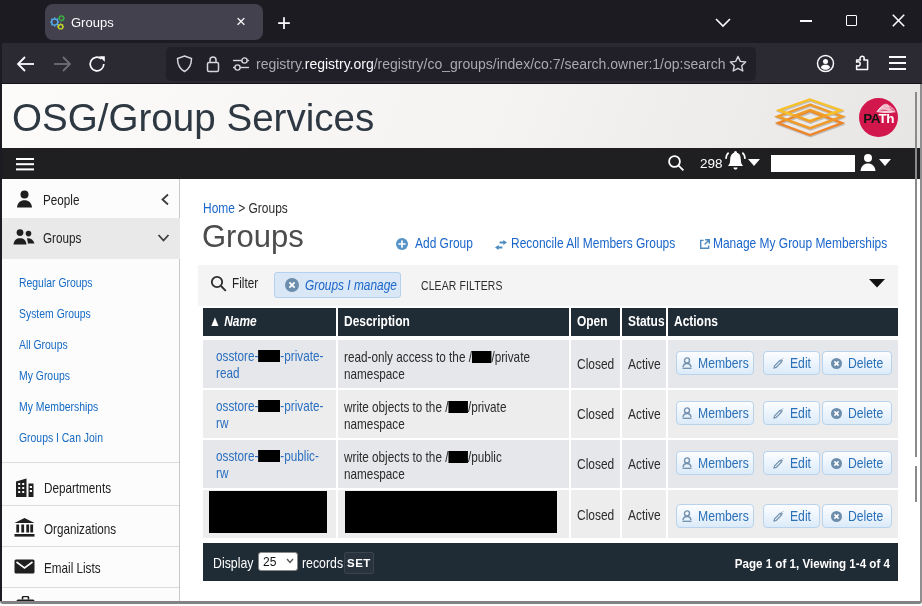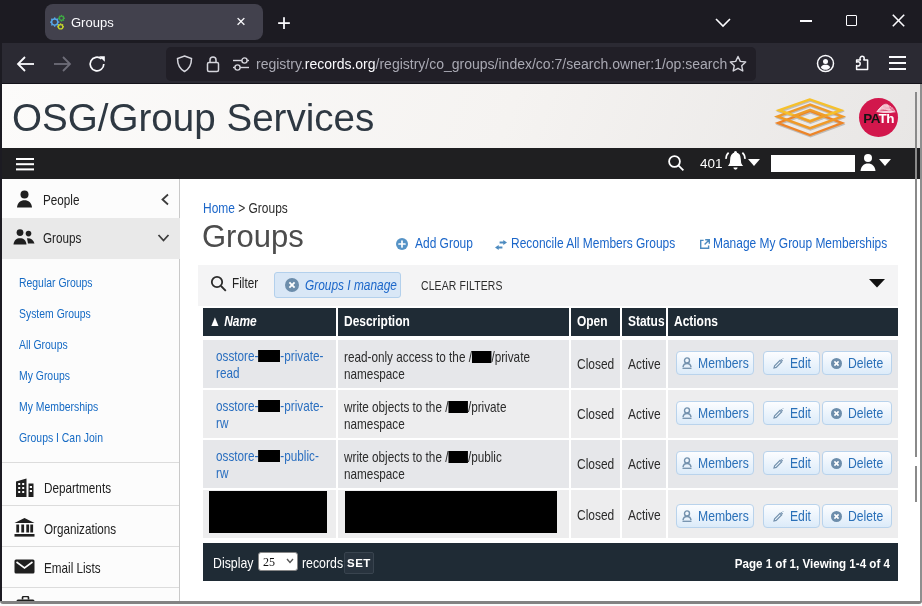--- a/index.html
+++ b/index.html
@@ -80,21 +80,21 @@
 <svg class="abs" style="left:206px;top:55px;" width="14" height="18" viewBox="0 0 14 18">
   <rect x="1.5" y="7.5" width="11" height="9" rx="1.5" fill="none" stroke="#d5d5dc" stroke-width="1.5"></rect>
   <path d="M4 7.5 V5 a3 3 0 0 1 6 0 V7.5" fill="none" stroke="#d5d5dc" stroke-width="1.5"></path>
 </svg>
 <svg class="abs" style="left:232px;top:57px;" width="18" height="14" viewBox="0 0 18 14">
   <line x1="1" y1="3.5" x2="17" y2="3.5" stroke="#d5d5dc" stroke-width="1.4"></line>
   <circle cx="12.5" cy="3.5" r="2.6" fill="#211f27" stroke="#d5d5dc" stroke-width="1.4"></circle>
   <line x1="1" y1="10.5" x2="17" y2="10.5" stroke="#d5d5dc" stroke-width="1.4"></line>
   <circle cx="5.5" cy="10.5" r="2.6" fill="#211f27" stroke="#d5d5dc" stroke-width="1.4"></circle>
 </svg>
-<div class="abs" style="left:256px;top:56px;font-size:14px;color:#a9a9b3;white-space:nowrap;">registry.<span style="color:#fbfbfe;">records.org</span>/registry/co_groups/index/co:7/search.owner:1/op:search</div>
+<div class="abs" style="left:256px;top:56px;font-size:14px;color:#a9a9b3;white-space:nowrap;">registry.<span style="color:#fbfbfe;">registry.org</span>/registry/co_groups/index/co:7/search.owner:1/op:search</div>
 <svg class="abs" style="left:729px;top:55px;" width="18" height="18" viewBox="0 0 18 18">
   <path d="M9 1.5 L11.3 6.4 L16.7 7 L12.7 10.7 L13.8 16 L9 13.3 L4.2 16 L5.3 10.7 L1.3 7 L6.7 6.4 Z" fill="none" stroke="#d5d5dc" stroke-width="1.4" stroke-linejoin="round"></path>
 </svg>
 
 <svg class="abs" style="left:816px;top:54px;" width="19" height="19" viewBox="0 0 19 19">
   <circle cx="9.5" cy="9.5" r="8" fill="none" stroke="#fbfbfe" stroke-width="1.5"></circle>
   <circle cx="9.5" cy="7.6" r="2.5" fill="#fbfbfe"></circle>
   <path d="M4.8 13.2 C5.8 11.4 7.4 10.8 9.5 10.8 C11.6 10.8 13.2 11.4 14.2 13.2 C13 15 11.4 15.8 9.5 15.8 C7.6 15.8 6 15 4.8 13.2 Z" fill="#fbfbfe"></path>
 </svg>
 <svg class="abs" style="left:853.5px;top:55px;" width="16" height="17" viewBox="0 0 16 17">
@@ -136,21 +136,21 @@
   <text x="19.4" y="25.4" font-family="Liberation Sans, sans-serif" font-size="13.5" font-weight="bold" letter-spacing="-0.4" fill="#fff">Th</text>
 </svg>
 
 <div class="abs" id="blackbar" style="left:2px;top:148px;width:918.5px;height:30.5px;background:#1f1f21;"></div>
 <div class="abs" style="left:15.5px;top:157.5px;width:18.5px;height:2.8px;background:#fff;box-shadow:0 5.2px 0 #fff, 0 10.4px 0 #fff;"></div>
 
 <svg class="abs" style="left:667px;top:154px;" width="18" height="18" viewBox="0 0 18 18">
   <circle cx="7.5" cy="7.5" r="5.4" fill="none" stroke="#fff" stroke-width="1.8"></circle>
   <line x1="11.6" y1="11.6" x2="16.4" y2="16.4" stroke="#fff" stroke-width="1.8"></line>
 </svg>
-<div class="abs" style="left:700px;top:156px;color:#fff;font-size:13.5px;">401</div>
+<div class="abs" style="left:700px;top:156px;color:#fff;font-size:13.5px;">298</div>
 
 <svg class="abs" style="left:725px;top:150px;" width="21" height="23" viewBox="0 0 21 23">
   <path d="M10.5 3.2 C7.2 3.2 5.8 6 5.8 9.4 C5.8 13.6 4.2 15.3 4.2 15.3 L16.8 15.3 C16.8 15.3 15.2 13.6 15.2 9.4 C15.2 6 13.8 3.2 10.5 3.2 Z" fill="#fff" stroke="#fff" stroke-width="1.2"></path>
   <circle cx="10.5" cy="2.6" r="1.5" fill="#fff"></circle>
   <path d="M8.4 17.6 a2.1 2.1 0 0 0 4.2 0 Z" fill="#fff"></path>
   <path d="M3.6 2.6 C1.9 4.2 1 6.4 1.1 8.9" fill="none" stroke="#fff" stroke-width="1.7"></path>
   <path d="M17.4 2.6 C19.1 4.2 20 6.4 19.9 8.9" fill="none" stroke="#fff" stroke-width="1.7"></path>
 </svg>
 <svg class="abs" style="left:748px;top:159px;" width="12" height="8" viewBox="0 0 12 8">
     <polygon points="0,0 12,0 6,7" fill="#fff"></polygon>
@@ -444,21 +444,21 @@
       <circle cx="5.5" cy="5.5" r="5.5" fill="#6c8dab"></circle>
       <line x1="3.4" y1="3.4" x2="7.6" y2="7.6" stroke="#fff" stroke-width="1.6"></line>
       <line x1="7.6" y1="3.4" x2="3.4" y2="7.6" stroke="#fff" stroke-width="1.6"></line>
     </svg>
     <span class="bt" style="margin-right:-7px;">Delete</span>
   </div>
 
 <div class="abs" style="left:203px;top:543px;width:695px;height:38px;background:#1f2b35;"></div>
 <div class="abs" style="left:213px;top:555px;font-size:14.5px;color:#fff;transform:scaleX(0.85);transform-origin:0 0;">Display</div>
 <div class="abs" style="left:258px;top:552px;width:40px;height:19px;background:#fff;border:1px solid #888;border-radius:3px;"></div>
-<div class="abs" style="left:263px;top:555px;font-size:12px;color:#111;font-family:Liberation Serif, serif;">25</div>
+<div class="abs" style="left:263px;top:555px;font-size:12px;color:#111;">25</div>
 <svg class="abs" style="left:286px;top:558px;" width="8" height="6" viewBox="0 0 8 6">
     <polyline points="1,1 4,4.5 7,1" fill="none" stroke="#555" stroke-width="1.3"></polyline>
   </svg>
 <div class="abs" style="left:302px;top:555px;font-size:14.5px;color:#fff;transform:scaleX(0.85);transform-origin:0 0;">records</div>
 <div class="abs" style="left:344px;top:552px;width:30px;height:22px;background:#28333e;border:1px solid #39444f;border-radius:2px;"></div>
 <div class="abs" style="left:347px;top:557px;font-size:11.5px;color:#fff;font-weight:bold;letter-spacing:0.5px;">SET</div>
 <div class="abs" style="left:0;top:556px;width:890px;font-size:13.5px;color:#fff;font-weight:bold;text-align:right;transform:scaleX(0.86);transform-origin:890px 0;">Page 1 of 1, Viewing 1-4 of 4</div>
 
 <div class="abs" style="left:0;top:0;width:2px;height:601px;background:#1c1b22;"></div>
 <div class="abs" style="left:0;top:600.5px;width:922px;height:3.4px;background:#828282;border-radius:0 0 7px 7px;"></div>

